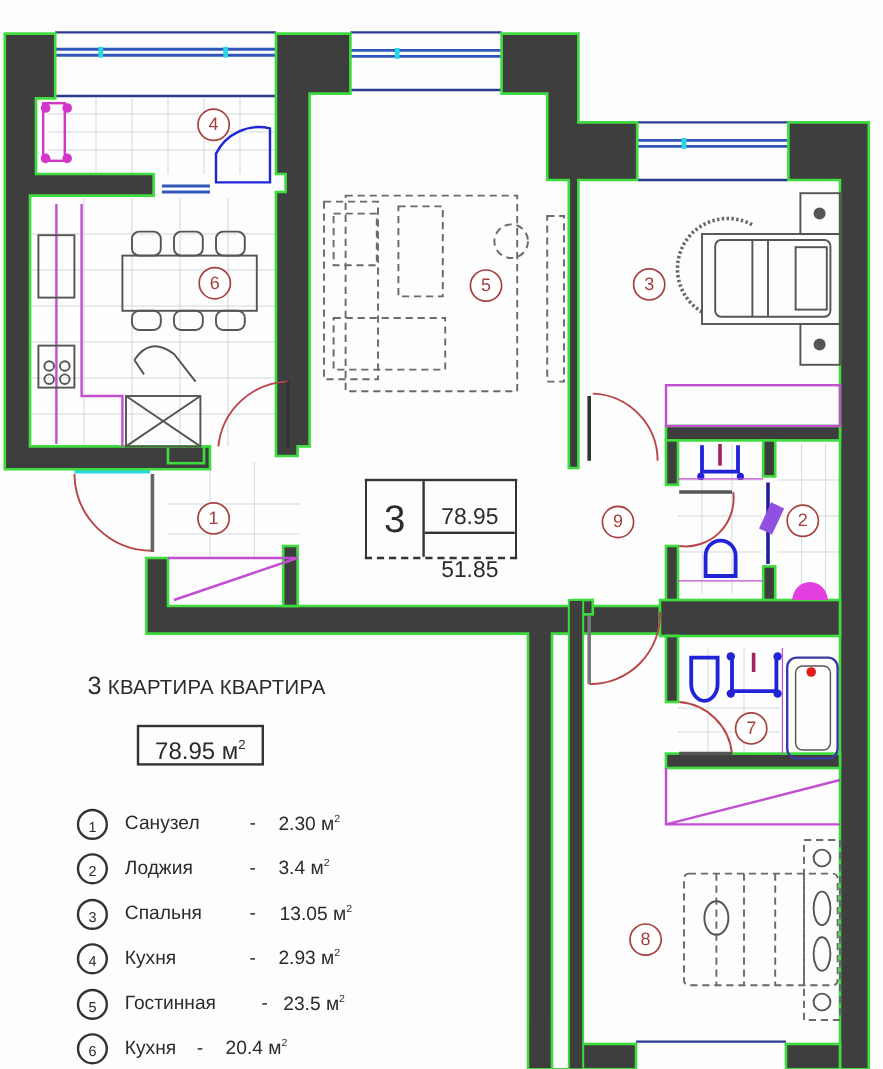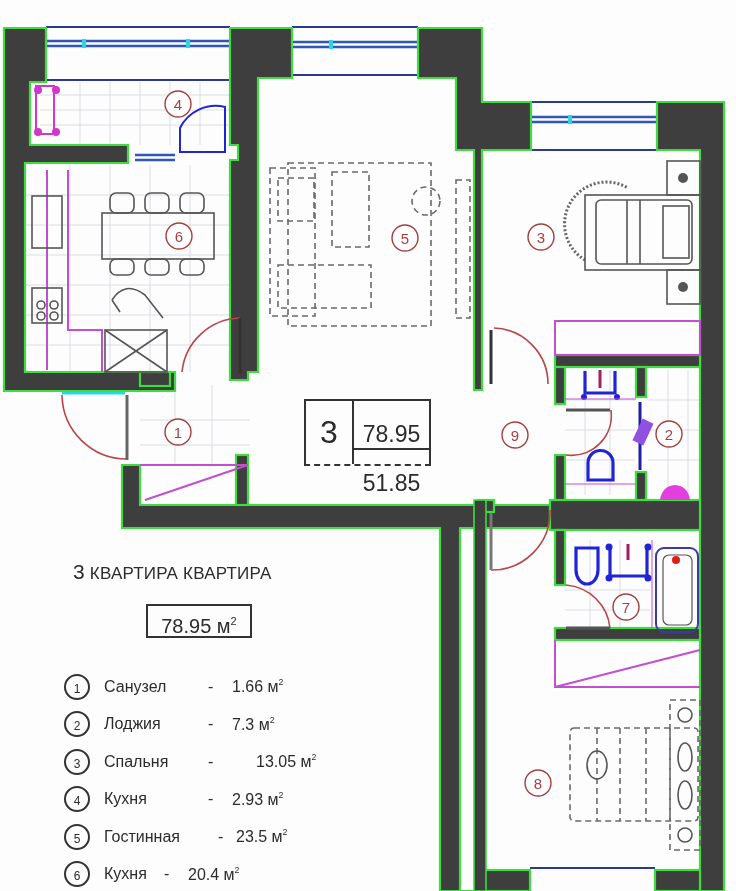--- a/index.html
+++ b/index.html
@@ -14,25 +14,25 @@
   .dash{fill:none;stroke:#6a6a6a;stroke-width:1.6;stroke-dasharray:6 4;}
   .magenta{fill:none;stroke:#c14fd0;stroke-width:2;}
   .door-arc{fill:none;stroke:#b8454a;stroke-width:1.6;}
   .door-leaf{stroke:#333;stroke-width:3;}
   .blue-fix{fill:none;stroke:#2124d6;stroke-width:3.2;}
   .room-circle{fill:#fff;stroke:#a6403f;stroke-width:1.4;}
   .room-num{fill:#a6403f;font-size:15px;font-family:"Liberation Sans",sans-serif;text-anchor:middle;dominant-baseline:central;}
   .lbl{position:absolute;color:#2b2b2b;white-space:nowrap;}
   #title{left:73px;top:560px;font-size:17px;letter-spacing:0.2px;}
   #title .big{font-size:21px;}
-  #total-box{left:114px;top:604px;width:102px;height:30px;border:2px solid #333;font-size:20px;line-height:30px;text-align:center;margin-left:32px;}
+  #total-box{left:114px;top:604px;width:102px;height:30px;border:2px solid #333;font-size:20px;line-height:30px;text-align:center;}
   #plan-badge{left:304px;top:399px;width:123px;height:63px;border:2px solid #333;border-bottom-style:dashed;display:flex;}
   #plan-badge .rooms{width:46px;border-right:2px solid #333;font-size:32px;display:flex;align-items:center;justify-content:center;}
   #plan-badge .areas{flex:1;display:flex;flex-direction:column;}
-  #plan-badge .areas div{flex:1;font-size:23px;display:flex;align-items:center;justify-content:center;margin-top:20px;}
+  #plan-badge .areas div{flex:1;font-size:19px;display:flex;align-items:center;justify-content:center;margin-top:20px;}
   #plan-badge .areas div:first-child{border-bottom:2px solid #333;}
   .legend{position:absolute;left:64px;top:668px;}
   .legend-row{display:flex;align-items:center;height:37.5px;font-size:16px;color:#2b2b2b;}
   .legend-row .num{width:26px;height:26px;border:2px solid #333;border-radius:50%;font-size:12px;display:flex;align-items:center;justify-content:center;margin-right:14px;box-sizing:border-box;padding-top:4px;}
   .legend-row .name{width:104px;}
   .legend-row .dash-sep{width:24px;}
   sup{font-size:0.55em;vertical-align:0.75em;}
 </style>
 </head>
 <body>
@@ -308,33 +308,33 @@
 
 <div id="total-box" class="lbl">
   <span>78.95 м</span><sup>2</sup>
 </div>
 
 <div class="legend">
   <div class="legend-row">
     <span class="num">1</span>
     <span class="name">Санузел</span>
     <span class="dash-sep">-</span>
-    <span><span>1.66 м</span><sup>2</sup></span>
+    <span><span>2.30 м</span><sup>2</sup></span>
   </div>
   <div class="legend-row">
     <span class="num">2</span>
     <span class="name">Лоджия</span>
     <span class="dash-sep">-</span>
-    <span><span>7.3 м</span><sup>2</sup></span>
+    <span><span>3.4 м</span><sup>2</sup></span>
   </div>
   <div class="legend-row">
     <span class="num">3</span>
     <span class="name">Спальня</span>
     <span class="dash-sep">-</span>
-    <span style="margin-left:24px"><span>13.05 м</span><sup>2</sup></span>
+    <span style="margin-left:1px"><span>13.05 м</span><sup>2</sup></span>
   </div>
   <div class="legend-row">
     <span class="num">4</span>
     <span class="name">Кухня</span>
     <span class="dash-sep">-</span>
     <span><span>2.93 м</span><sup>2</sup></span>
   </div>
   <div class="legend-row">
     <span class="num">5</span>
     <span class="name" style="width:114px">Гостинная</span>

